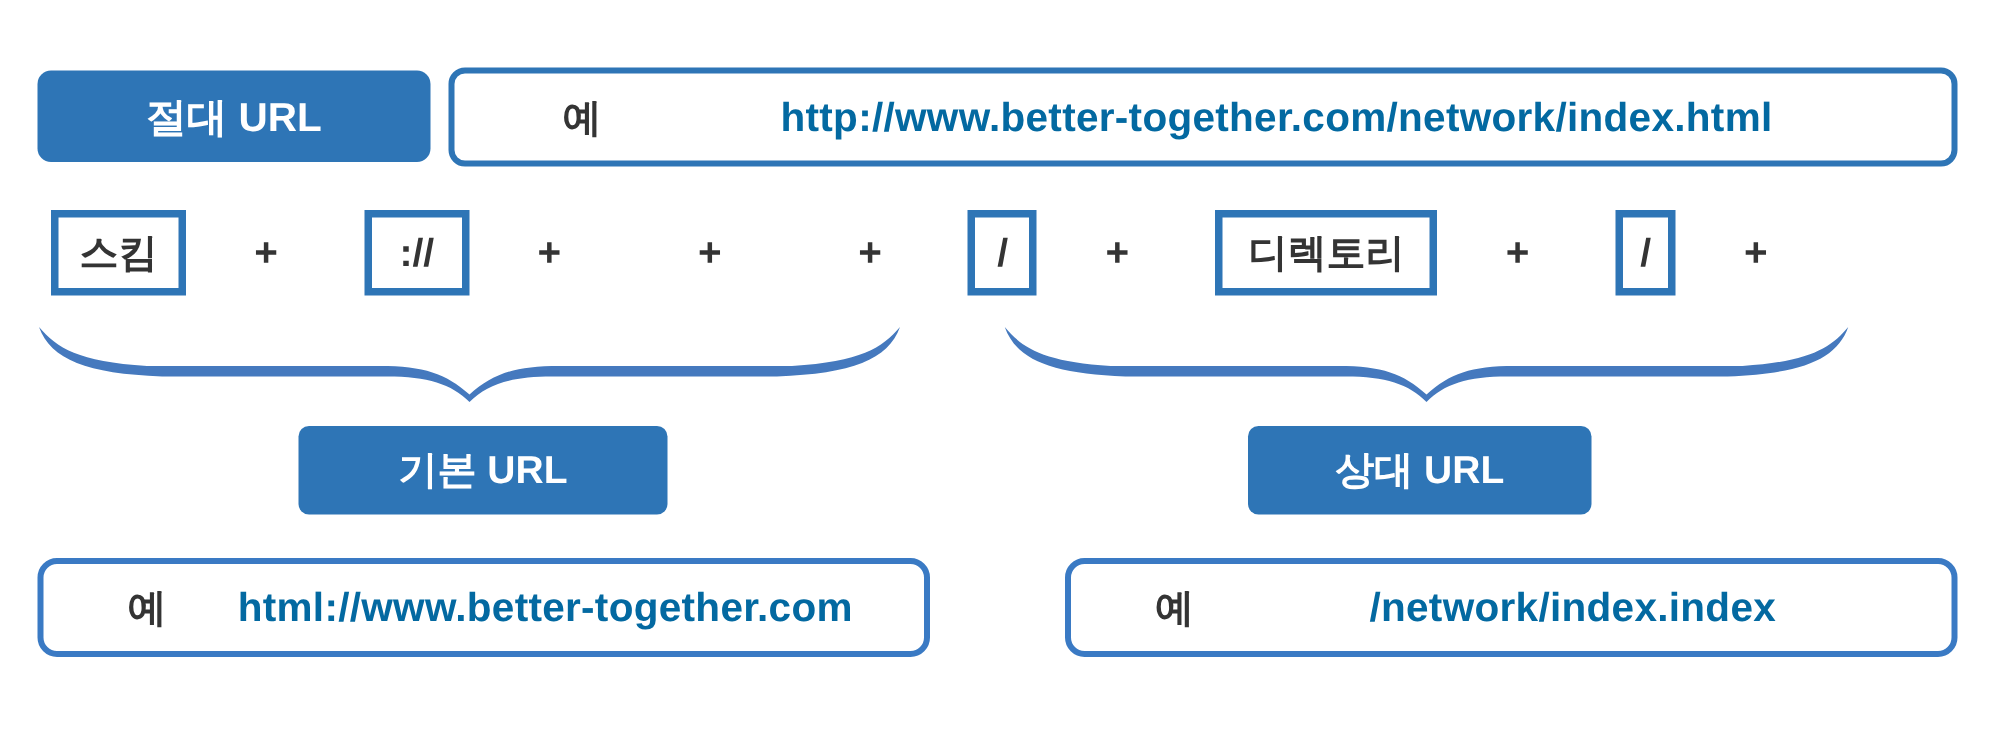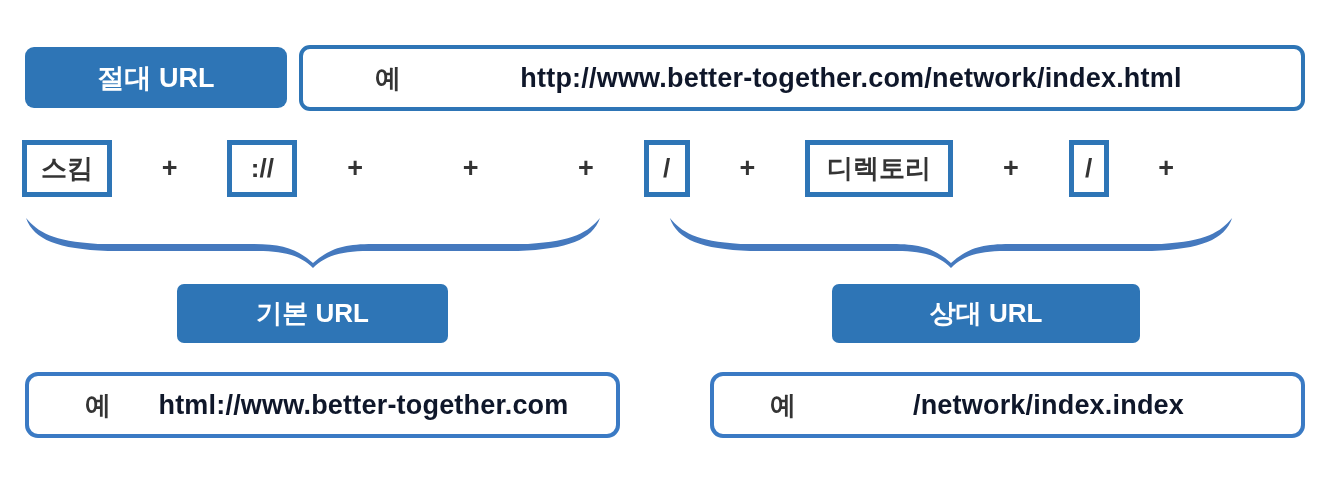--- a/index.html
+++ b/index.html
@@ -23,55 +23,55 @@
     background:#ffffff;border:4px solid #2e75b6;border-radius:11px;
     box-sizing:border-box;
     display:flex;align-items:center;
   }
   .example-prefix{
     font-size:26px;font-weight:bold;color:#343434;flex:0 0 auto;
   }
   .abs-example .example-prefix{margin-left:72px;}
   .example-url{
     flex:1;text-align:center;
-    font-size:27px;font-weight:600;color:#0f172a;
+    font-size:27px;font-weight:600;color:#0369a1;
     letter-spacing:0.2px;white-space:nowrap;
   }
   
   .parts-row{
     position:absolute;left:22px;top:140px;width:1202px;height:57px;
     display:flex;align-items:center;
   }
   .part-box{
     height:57px;box-sizing:border-box;
     background:#ffffff;border:5px solid #2e75b6;
     display:flex;align-items:center;justify-content:center;
     font-size:26px;font-weight:600;color:#343434;
-    flex:0 0 auto;white-space:nowrap;
+    flex:0 0 auto;white-space:nowrap;margin-left:12px;
   }
   .pb1{width:90px}.pb2{width:70px}.pb3{width:130px}.pb4{width:148px}
   .pb5{width:46px}.pb6{width:148px}.pb7{width:40px}.pb8{width:152px}
   .plus{
     flex:1 1 0;text-align:center;
     font-size:27px;font-weight:bold;color:#343434;
   }
   
   .brace{position:absolute;top:216px;height:52px;}
   .brace-left{left:18px;width:590px;}
   .brace-right{left:662px;width:578px;}
   .brace svg{display:block;width:100%;height:100%;}
   
   .group-btn{
     position:absolute;top:284px;height:59px;
     background:#2e75b6;border-radius:7px;
     display:flex;align-items:center;justify-content:center;
     color:#ffffff;font-size:26px;font-weight:bold;
   }
-  .base-btn{left:177px;width:271px;}
-  .rel-btn{left:832px;width:308px;}
+  .base-btn{left:199px;width:246px;}
+  .rel-btn{left:832px;width:229px;}
   
   .group-example{
     position:absolute;top:372px;width:595px;height:66px;
     background:#ffffff;border:4px solid #3a7ac4;border-radius:13px;
     box-sizing:border-box;
     display:flex;align-items:center;
   }
   .base-example{left:25px;}
   .rel-example{left:710px;}
   .group-example .example-prefix{margin-left:56px;}

